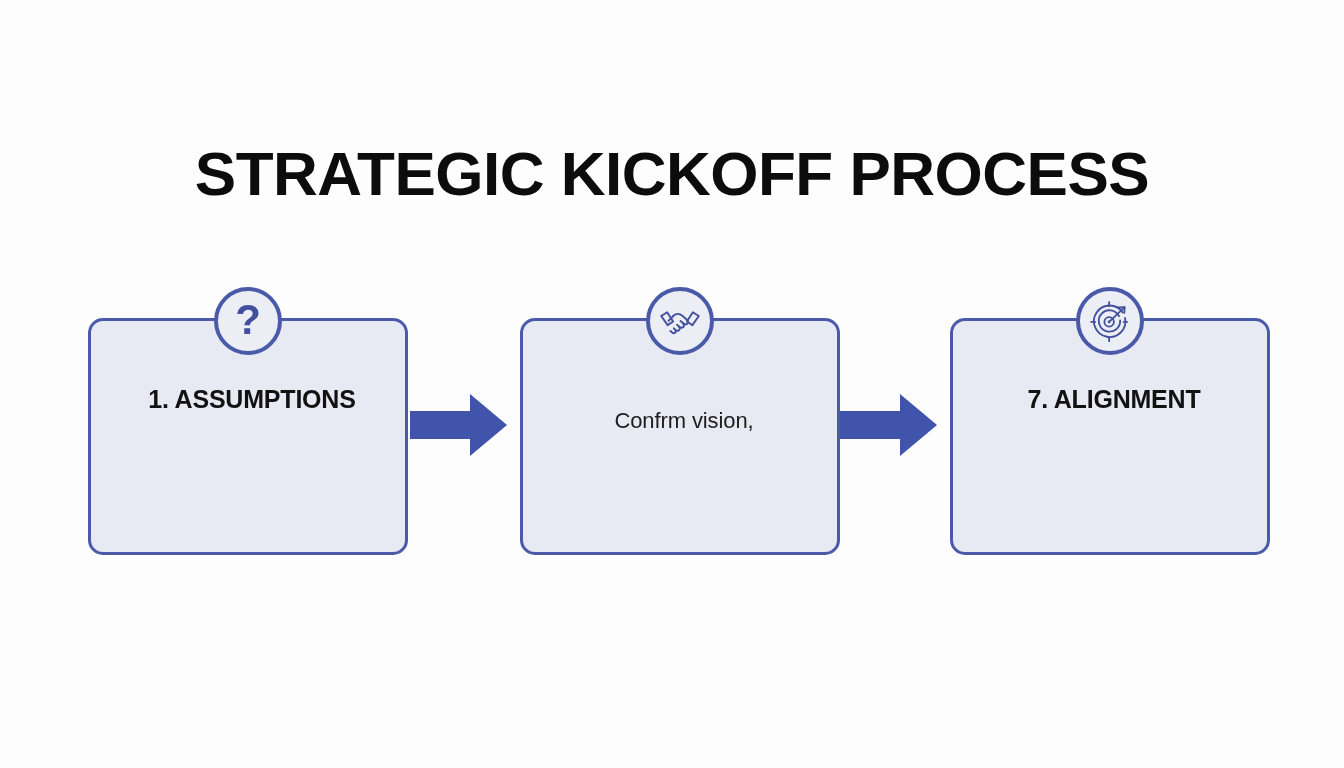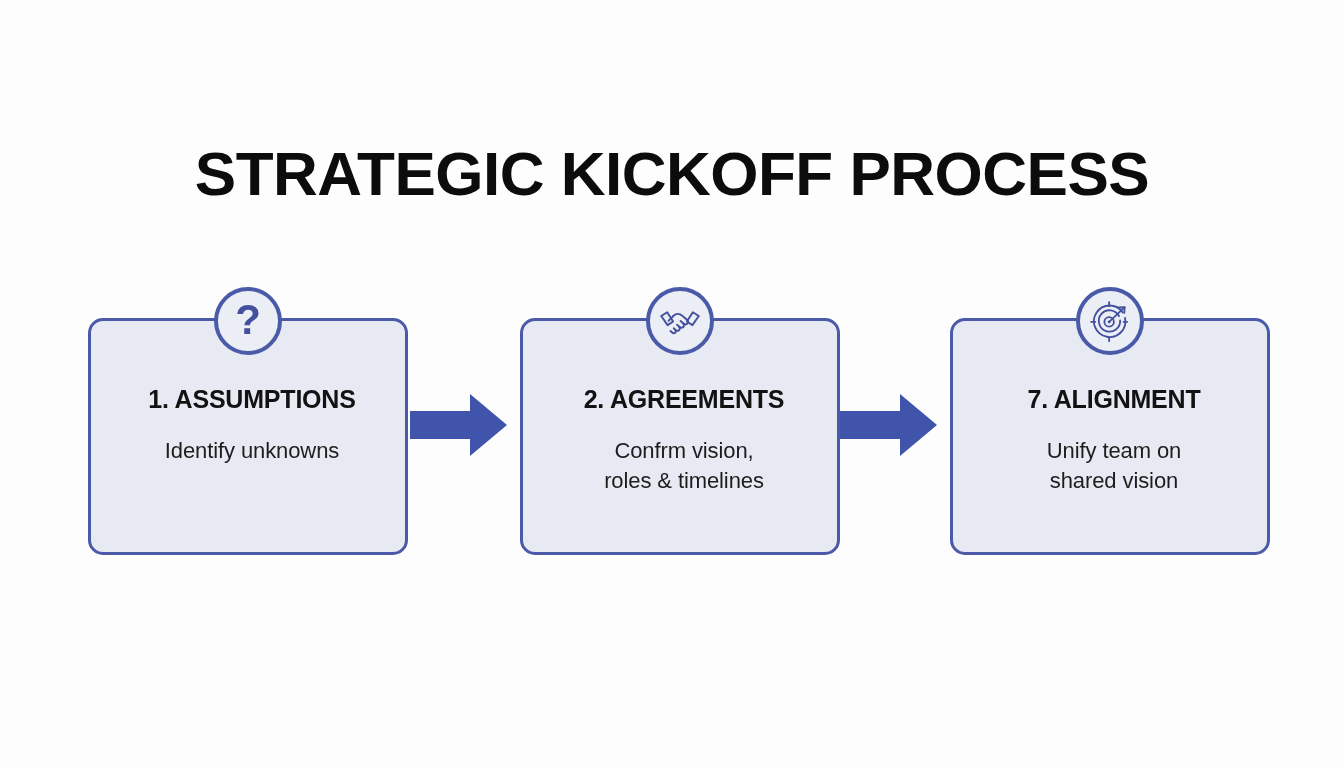--- a/index.html
+++ b/index.html
@@ -144,21 +144,20 @@
 
   <div id="flow">
 
     <div class="card c1">
       <div class="icon-badge">
         <span class="qmark">?</span>
       </div>
       <div class="card-body">
         <div class="card-heading">1. ASSUMPTIONS</div>
         <div class="card-desc">
-          <span class="l1">Identify unknowns</span>
         </div>
       </div>
     </div>
 
     <div class="arrow a1">
       <svg width="98" height="66" viewBox="0 0 98 66" aria-hidden="true">
         <polygon points="0,19 60,19 60,2 97,33 60,64 60,47 0,47" fill="#4054ab"></polygon>
       </svg>
     </div>
 
@@ -169,24 +168,22 @@
           <path d="M44.5 18.5 L38 14.5 L31.5 24.5 L37.5 28.5 Z"></path>
           <path d="M16.5 18.5 C19 16.4 21.5 15.6 24 16.8 C26.6 18 29 20.4 31.6 22.6"></path>
           <path d="M31.6 22.6 C33.2 24 33.2 26.2 31.6 27.2 C30.2 28.1 28.6 27.6 27.4 26.5 L24.6 24"></path>
           <path d="M27.4 26.9 C28.6 28.1 28.6 30 27.2 30.9 C25.9 31.8 24.4 31.3 23.3 30.3 L20.8 28.1"></path>
           <path d="M23.1 30.7 C24.1 31.8 24 33.5 22.7 34.3 C21.5 35.1 20.1 34.6 19.1 33.7 L17.2 32"></path>
           <path d="M18.9 34.1 C19.7 35.1 19.5 36.4 18.4 37.1 C17.4 37.7 16.3 37.3 15.5 36.6 L13.6 34.9"></path>
           <path d="M16.5 18.8 C14.6 20.6 13 22.3 11.6 23.7"></path>
         </svg>
       </div>
       <div class="card-body">
-        <div class="card-heading">2. AGREEMENTS</div>
         <div class="card-desc">
           <span class="l1">Confrm vision,</span>
-          <span class="l2">roles &amp; timelines</span>
         </div>
       </div>
     </div>
 
     <div class="arrow a2">
       <svg width="98" height="66" viewBox="0 0 98 66" aria-hidden="true">
         <polygon points="0,19 60,19 60,2 97,33 60,64 60,47 0,47" fill="#4054ab"></polygon>
       </svg>
     </div>
 
@@ -200,21 +197,17 @@
           <path d="M23 25 L40.5 8.5"></path>
           <path d="M34.2 8.6 L40.8 8.1 L40.3 14.8"></path>
           <path d="M23 2.5 L23 7"></path>
           <path d="M23 43 L23 47"></path>
           <path d="M2.5 25 L7 25"></path>
           <path d="M39.5 25 L43.5 25"></path>
         </svg>
       </div>
       <div class="card-body">
         <div class="card-heading">7. ALIGNMENT</div>
-        <div class="card-desc">
-          <span class="l1">Unify team on</span>
-          <span class="l2">shared vision</span>
-        </div>
       </div>
     </div>
 
   </div>
 </div>
 
 </body></html>

